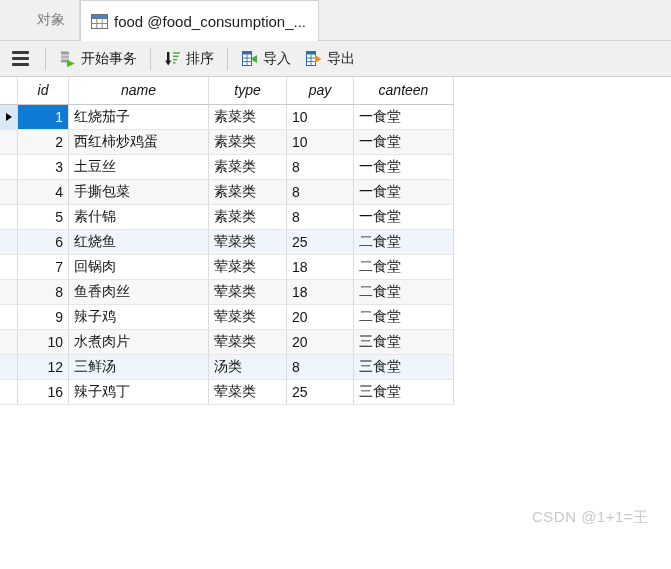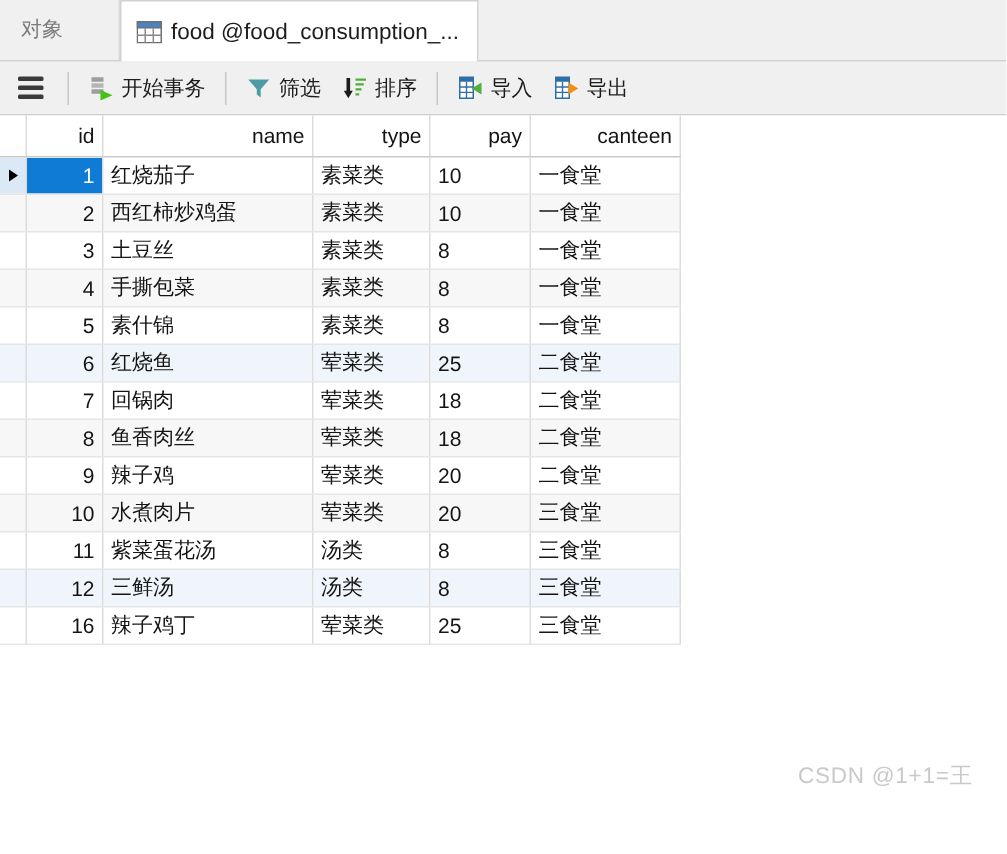--- a/index.html
+++ b/index.html
@@ -26,21 +26,21 @@
     align-items: center;
     gap: 6px;
     padding: 0 14px;
     font-size: 14px;
     color: #7b7b7b;
     background: #f0f0f0;
     border-right: 1px solid #d9d9d9;
     position: relative;
     white-space: nowrap;
   }
-  .tab.inactive { justify-content:flex-start; min-width: 80px; }
+  .tab.inactive { justify-content:flex-end; min-width: 80px; }
   .tab.active {
     background: #ffffff;
     color: #1d1d1d;
     border-left: 1px solid #d2d2d2;
     border-right: 1px solid #d2d2d2;
     border-top: 1px solid #d2d2d2;
     height: 41px;
     margin-bottom: -1px;
     padding: 0 12px 0 10px;
     font-size: 15px;
@@ -90,23 +90,24 @@
     height: 25px;
     padding: 0 5px;
     overflow: hidden;
     white-space: nowrap;
     font-weight: normal;
     color: #141414;
   }
   table.dg th {
     background: #ffffff;
     border-bottom: 1px solid #c9c9c9;
-    text-align: right;
+    text-align: center;
     height: 27px;
     font-size: 14px;
+    font-style: italic;
   }
   th.c-gutter, td.c-gutter { width: 10px; padding:0; border-right: 1px solid #dcdcdc; }
   th.c-id { width: 51px; background:#dbe9f7; }
   td.c-id { text-align: right; padding-right: 7px; }
   th.c-name,  td.c-name   { width: 140px; }
   th.c-type,  td.c-type   { width: 78px; margin-left: 48px; }
   th.c-pay,   td.c-pay    { width: 67px; }
   th.c-cant,  td.c-cant   { width: 100px; border-right: 1px solid #dcdcdc; }
 
   tr.r-alt td { background: #f7f7f7; }
@@ -178,28 +179,20 @@
           <rect x="2" y="9.5" width="8" height="3" fill="#9d9d9d"></rect>
           <polygon points="8,10 16,13.5 8,17" fill="#44c217"></polygon>
         </svg>
       </span>
       <span>开始事务</span>
     </div>
 
     <div class="tb-sep"></div>
 
 
-    <div class="tb-btn">
-      <span>
-        <svg class="ico" viewBox="0 0 17 17">
-          <polygon points="1.5,3 15.5,3 9.8,9.5 9.8,15 7.2,13 7.2,9.5" fill="#4c9ba5"></polygon>
-        </svg>
-      </span>
-      <span>筛选</span>
-    </div>
 
     <div class="tb-btn">
       <span>
         <svg class="ico" viewBox="0 0 17 17">
           <rect x="3" y="2" width="2.4" height="9" fill="#1b1b1b"></rect>
           <polygon points="1.2,10.5 7.2,10.5 4.2,15.5" fill="#1b1b1b"></polygon>
           <g stroke="#4fae3c" stroke-width="1.5">
             <line x1="9" y1="3" x2="16" y2="3"></line>
             <line x1="9" y1="6.3" x2="14.5" y2="6.3"></line>
             <line x1="9" y1="9.6" x2="13" y2="9.6"></line>
@@ -333,28 +326,20 @@
             <td class="c-cant">二食堂</td>
           </tr>
           <tr class="r-alt">
             <td class="c-gutter"></td>
             <td class="c-id">10</td>
             <td class="c-name">水煮肉片</td>
             <td class="c-type">荤菜类</td>
             <td class="c-pay">20</td>
             <td class="c-cant">三食堂</td>
           </tr>
-          <tr>
-            <td class="c-gutter"></td>
-            <td class="c-id">11</td>
-            <td class="c-name">紫菜蛋花汤</td>
-            <td class="c-type">汤类</td>
-            <td class="c-pay">8</td>
-            <td class="c-cant">三食堂</td>
-          </tr>
           <tr class="r-hl">
             <td class="c-gutter"></td>
             <td class="c-id">12</td>
             <td class="c-name">三鲜汤</td>
             <td class="c-type">汤类</td>
             <td class="c-pay">8</td>
             <td class="c-cant">三食堂</td>
           </tr>
           <tr>
             <td class="c-gutter"></td>

